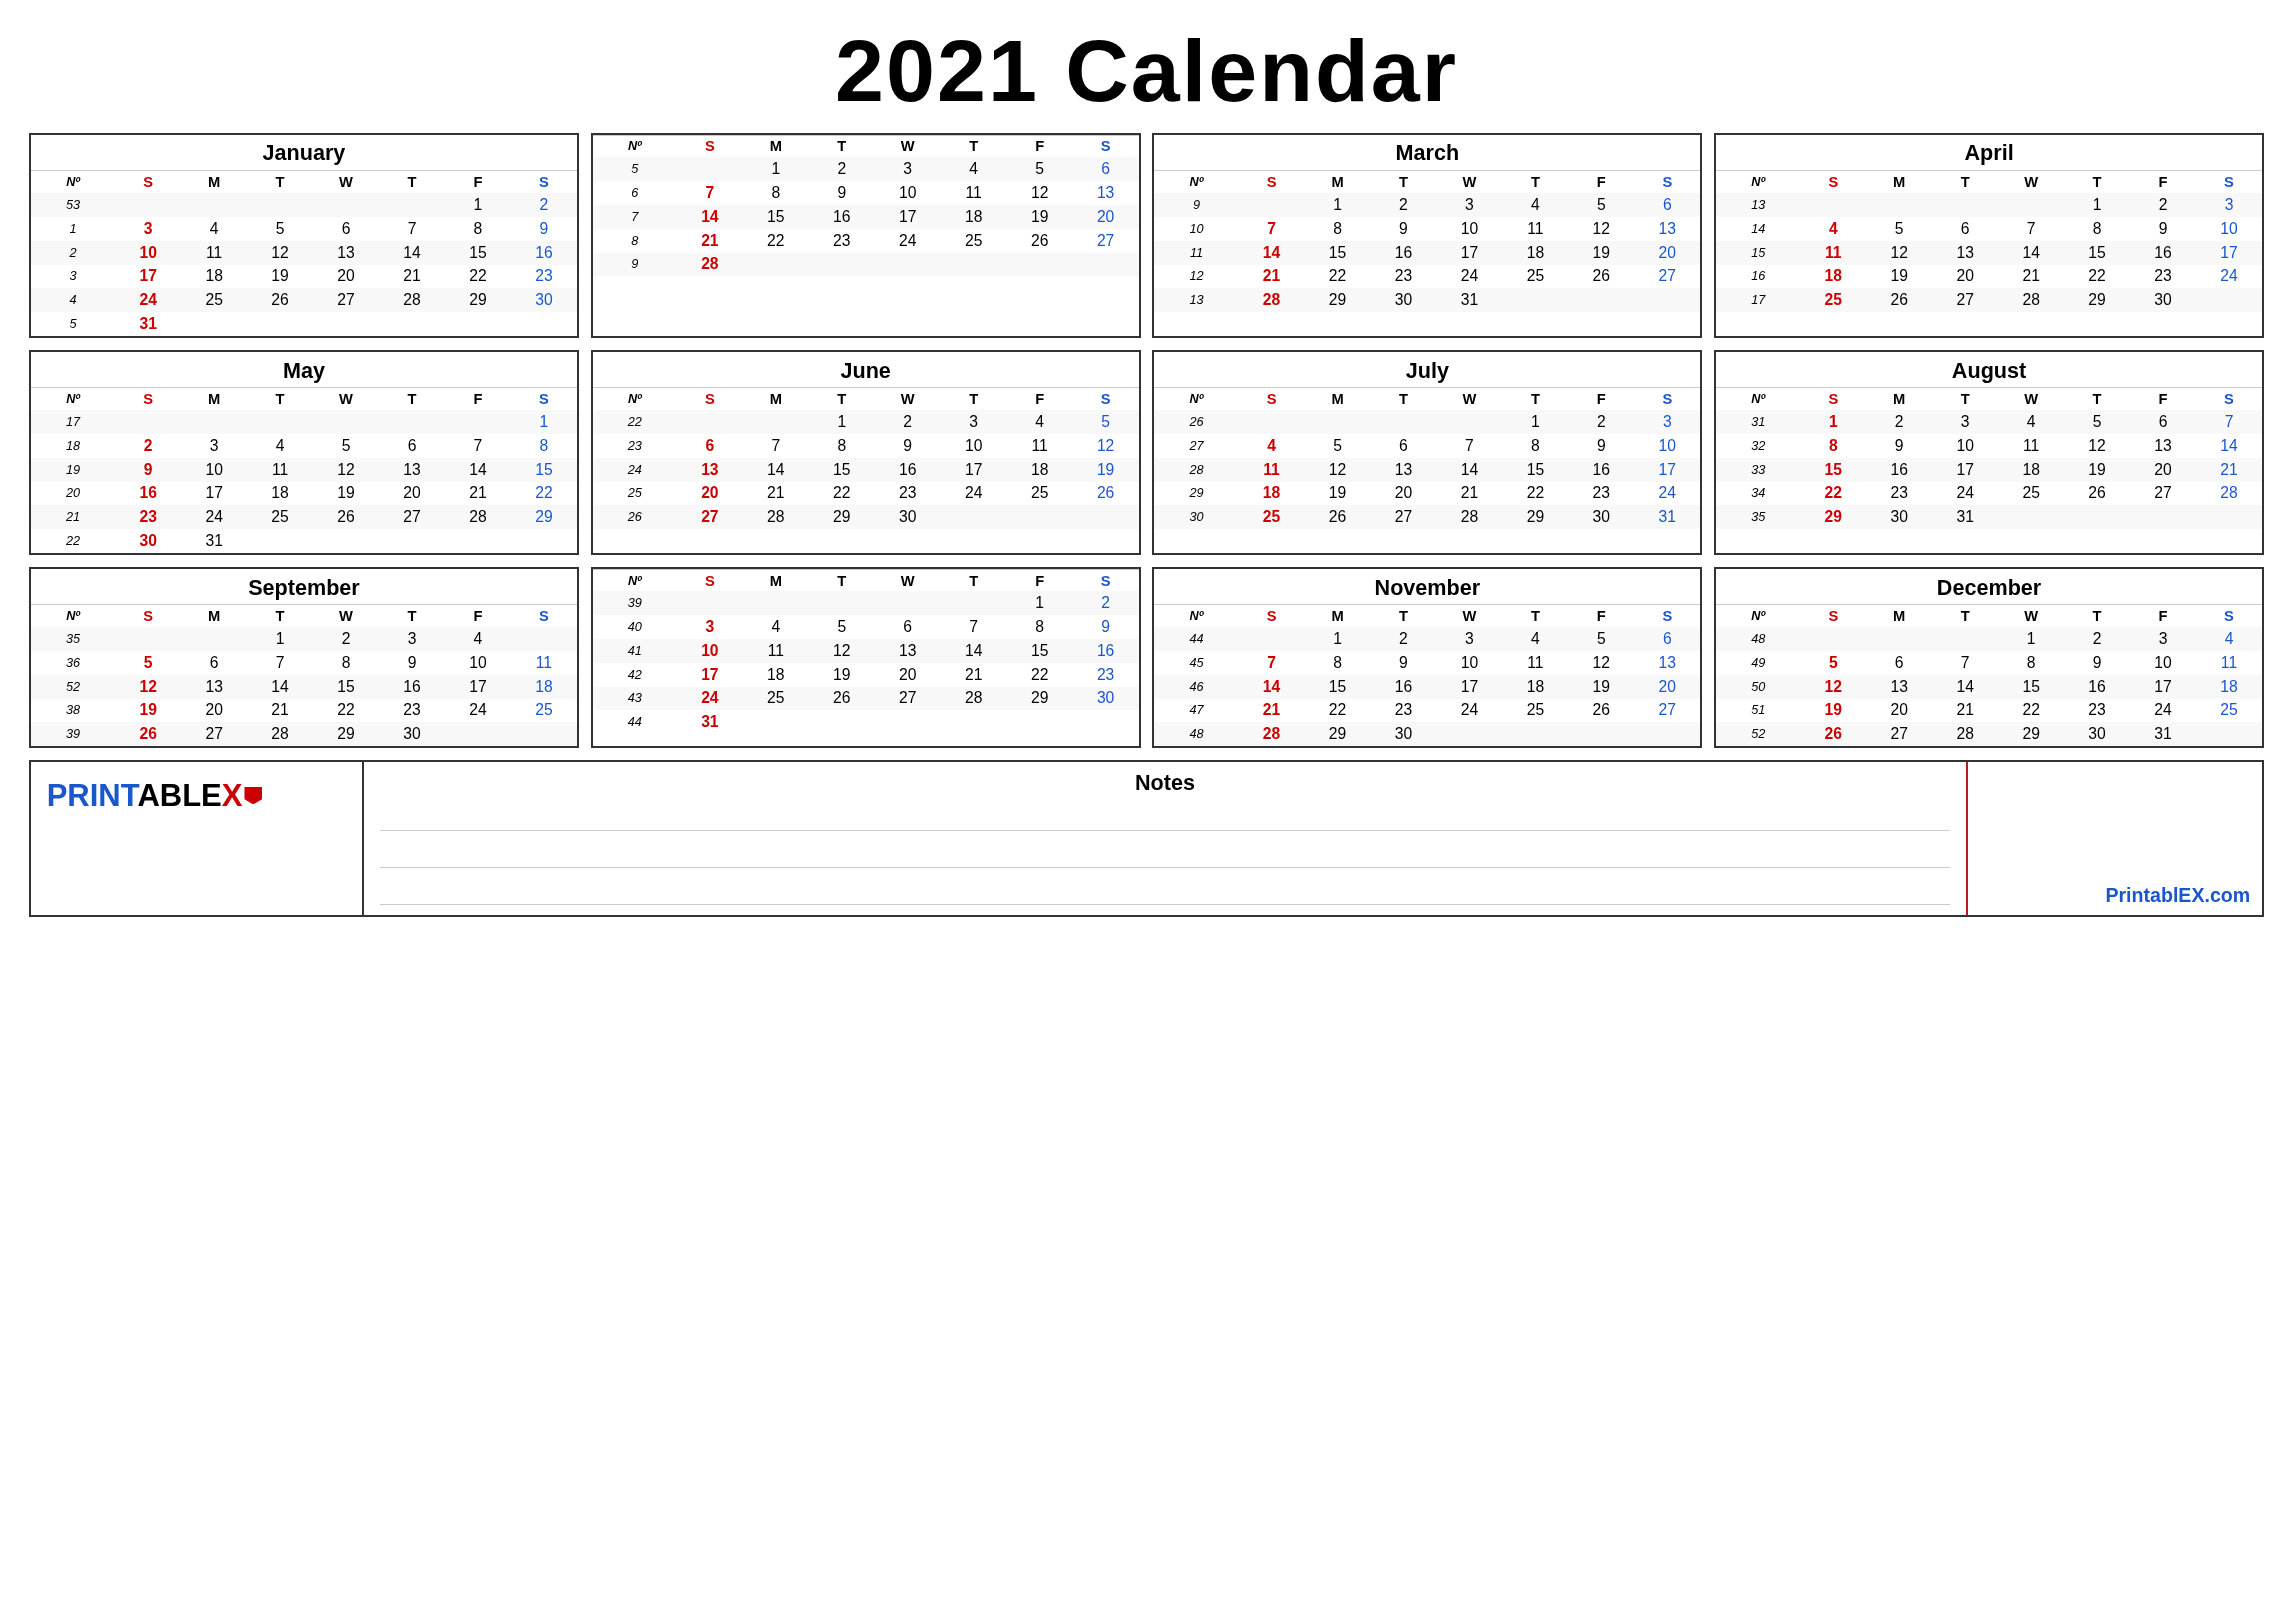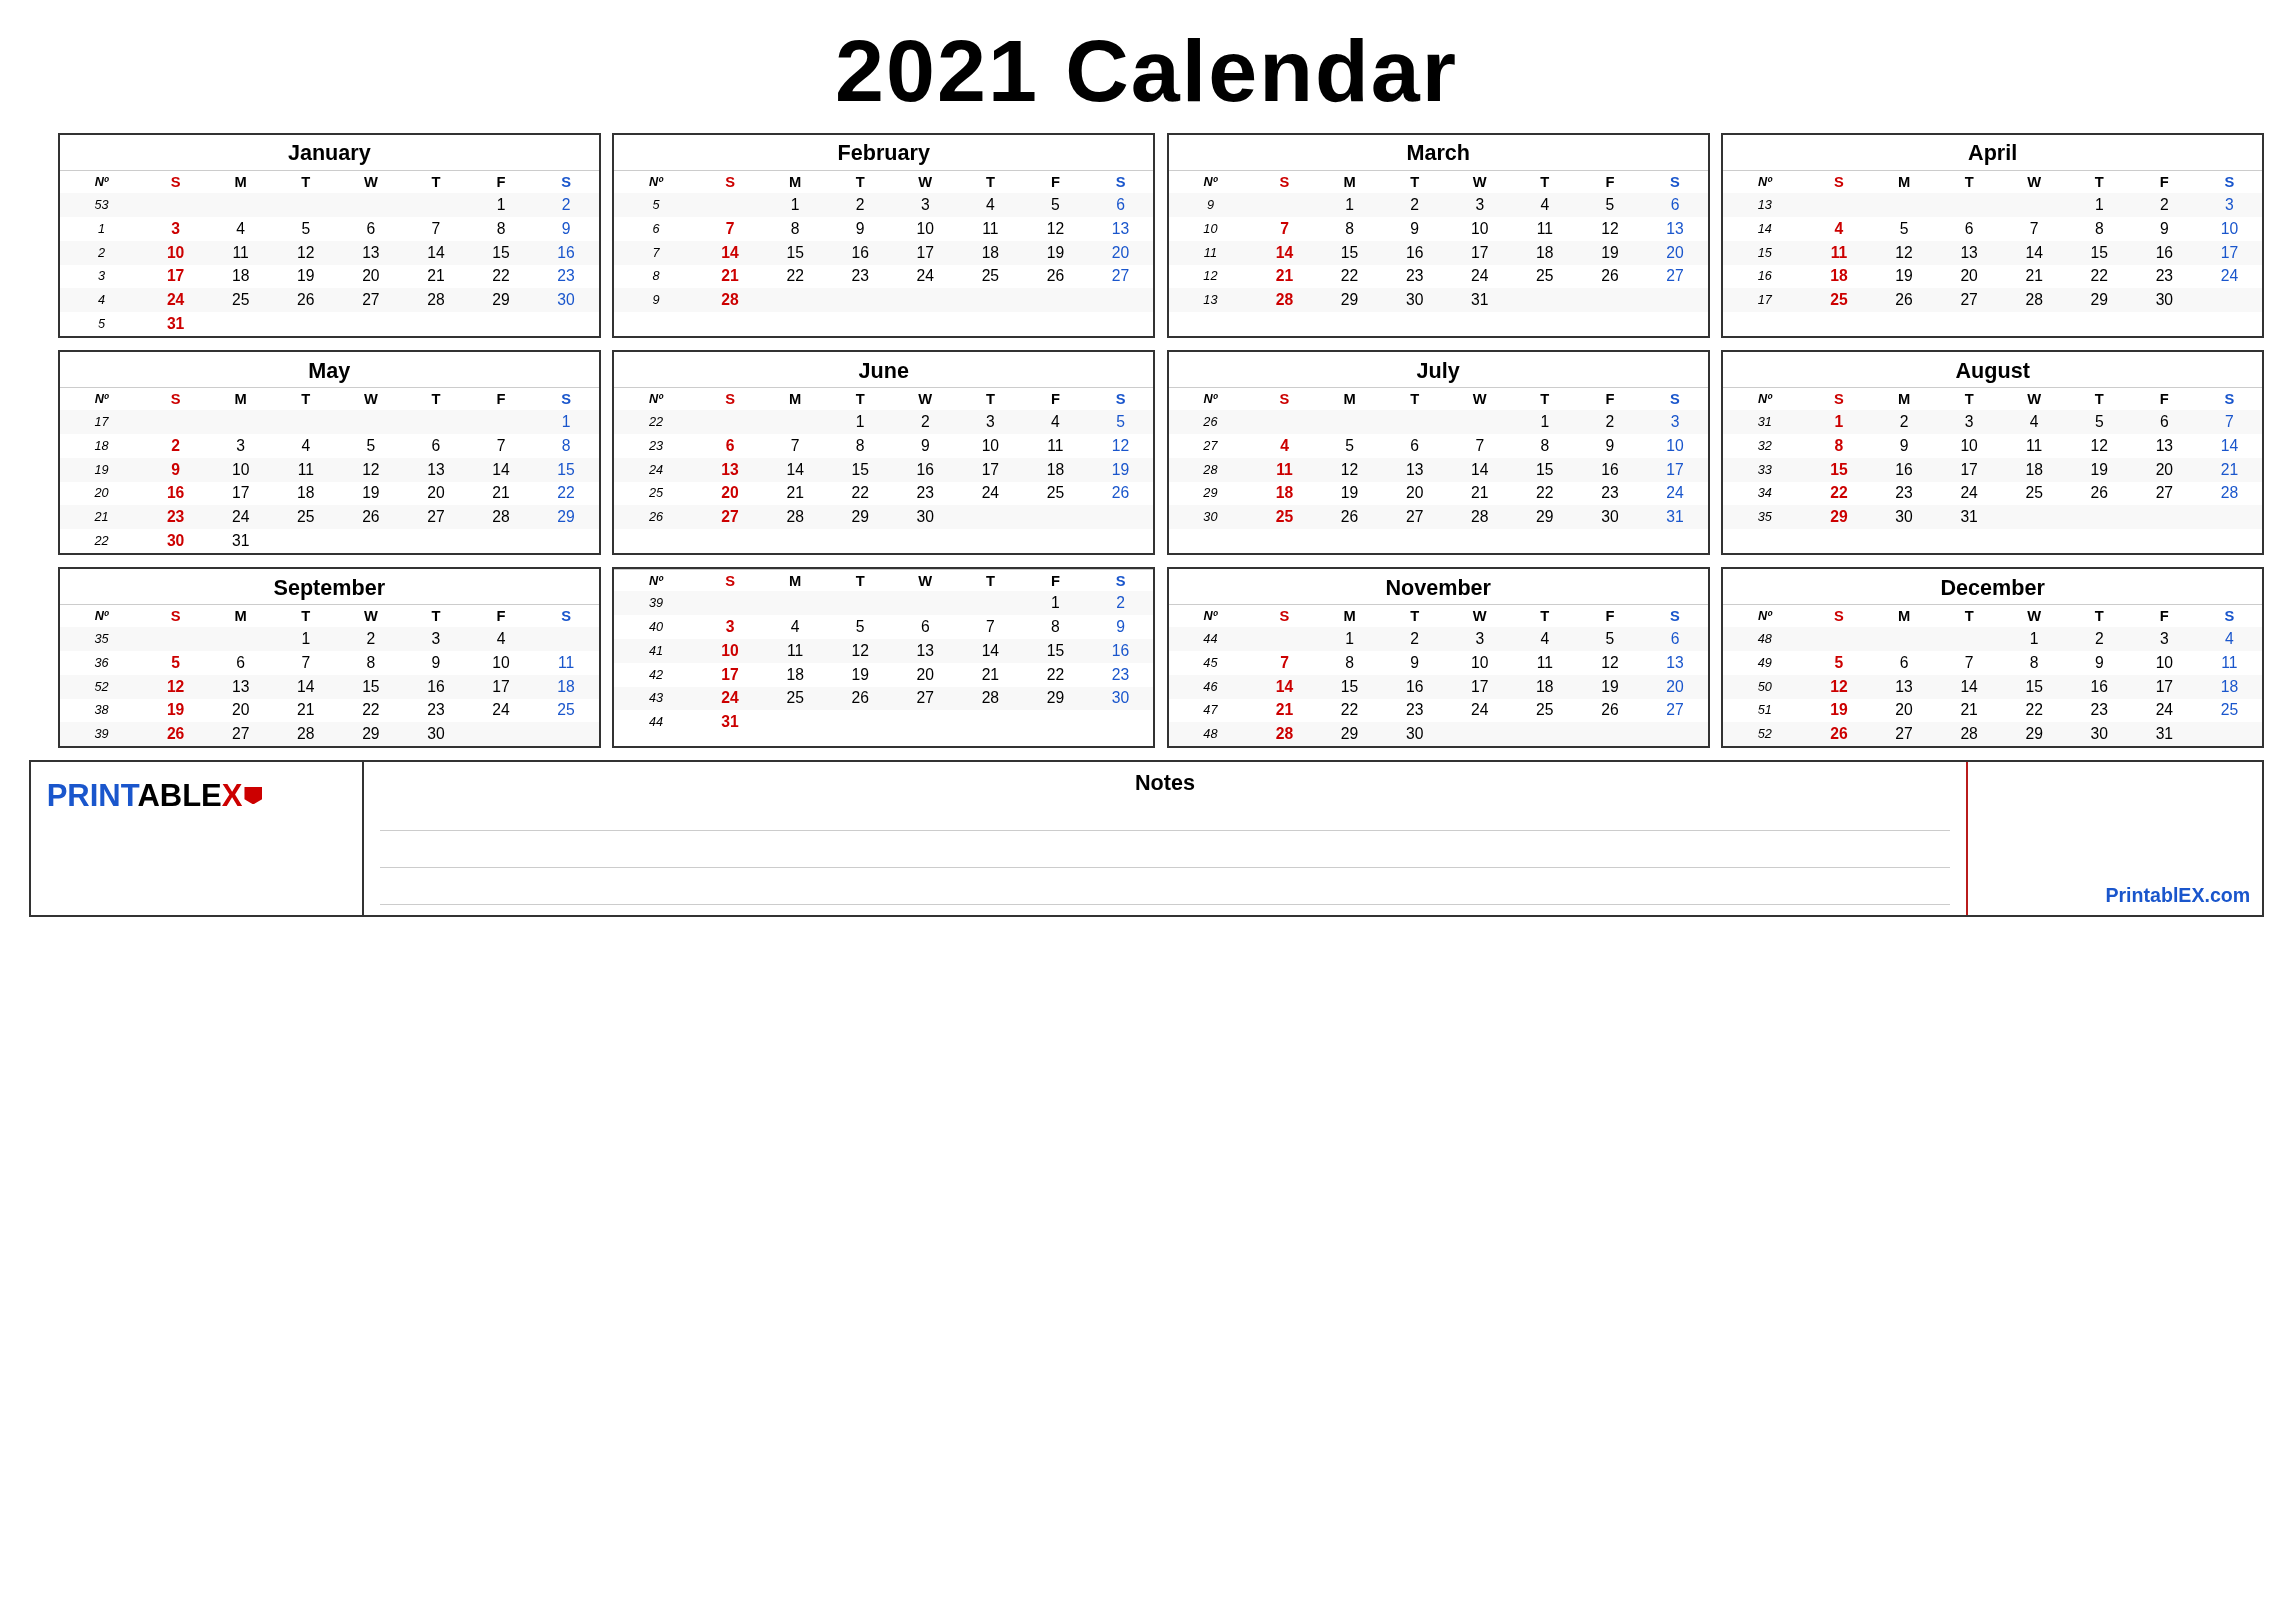--- a/index.html
+++ b/index.html
@@ -16,21 +16,20 @@
       font-weight: 900;
       color: #000;
       margin-bottom: 11px;
       letter-spacing: 2px;
     }
     .calendars-grid {
       display: grid;
       grid-template-columns: repeat(4, 1fr);
       gap: 11.8px;
       margin-bottom: 11.8px;
-      margin-left: 29px;
     }
     .month-block {
       border: 2px solid #333;
       padding: 0;
     }
     .month-title {
       text-align: center;
       font-size: 21.6px;
       font-weight: 700;
       color: #000;
@@ -214,21 +213,20 @@
             <td></td>
             <td></td>
             <td></td>
             <td></td>
             <td class="sat-col blue"></td>
           </tr>
         </tbody>
       </table>
     </div>
     <div class="month-block">
-      <div class="month-title">February</div>
       <table class="month-table">
         <thead>
           <tr>
             <th class="week-col">Nº</th>
             <th class="sun-col">S</th>
             <th>M</th>
             <th>T</th>
             <th>W</th>
             <th>T</th>
             <th>F</th>

